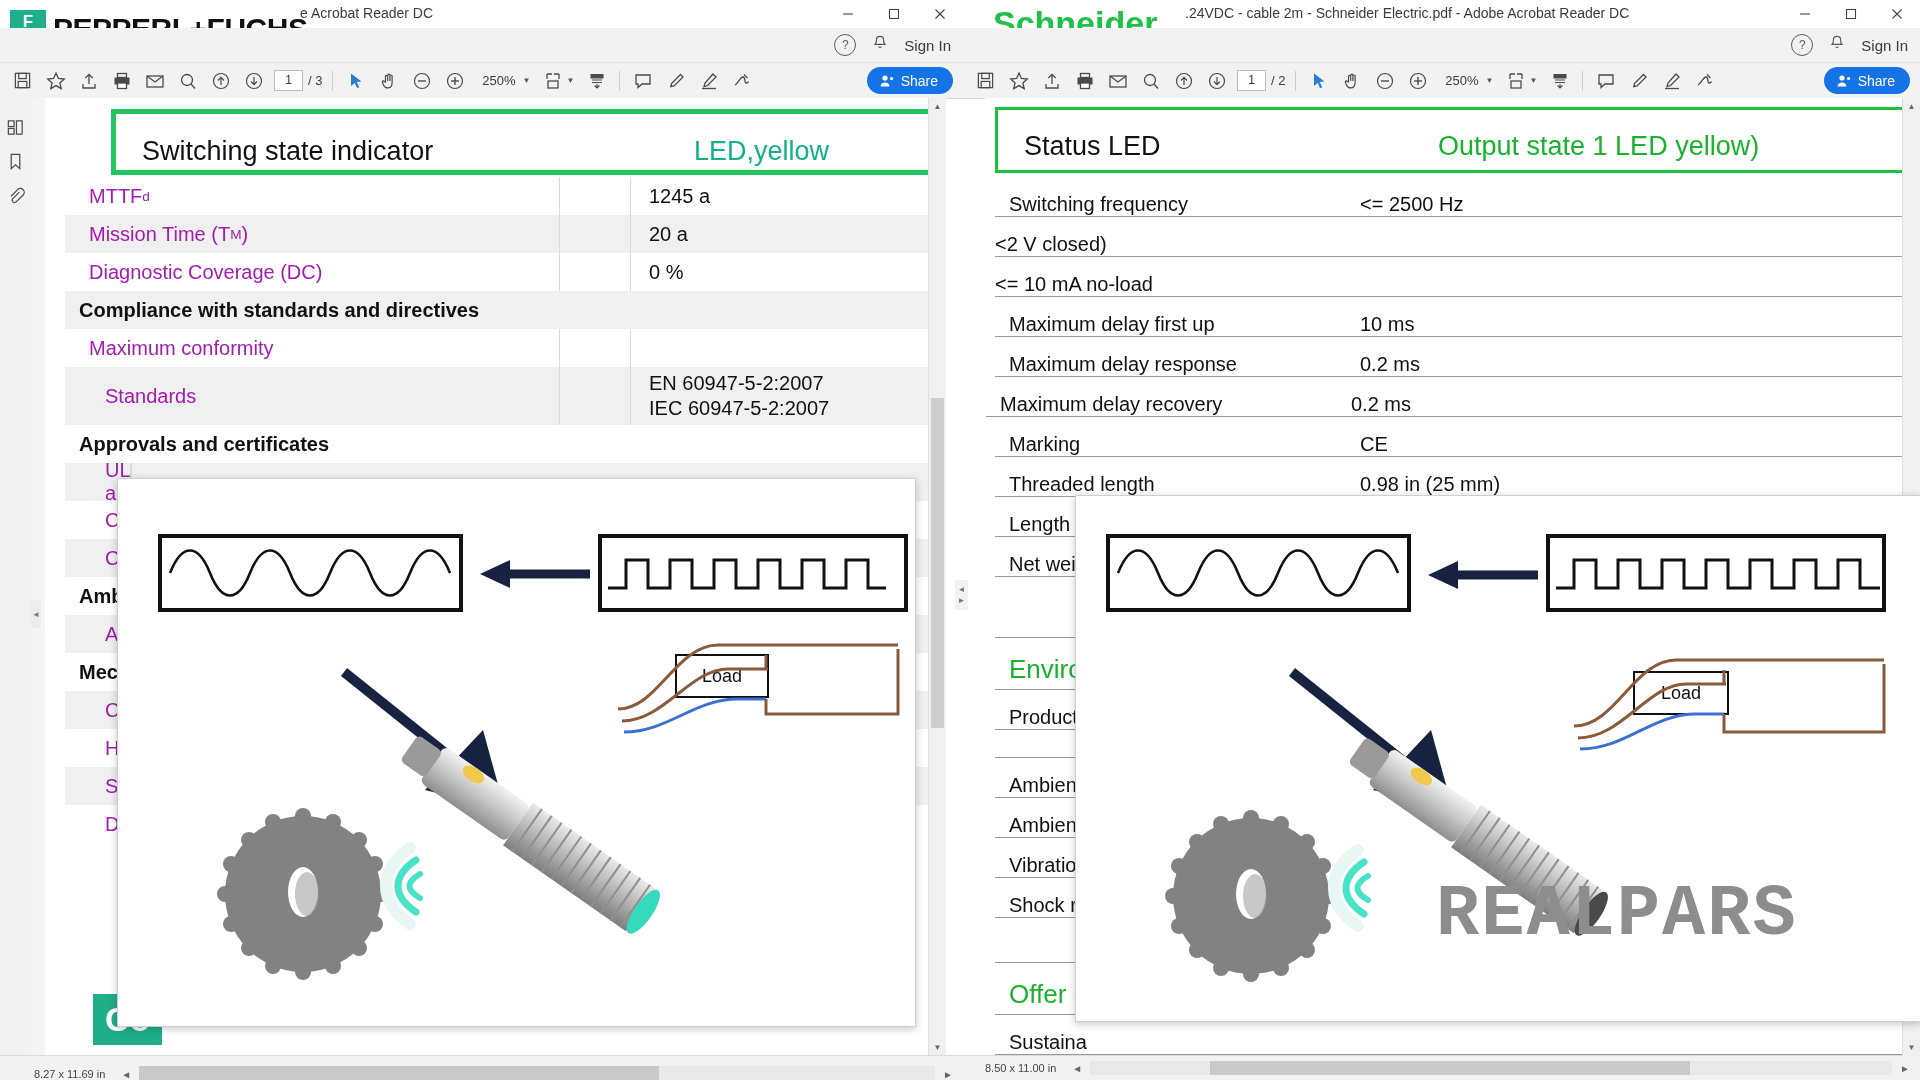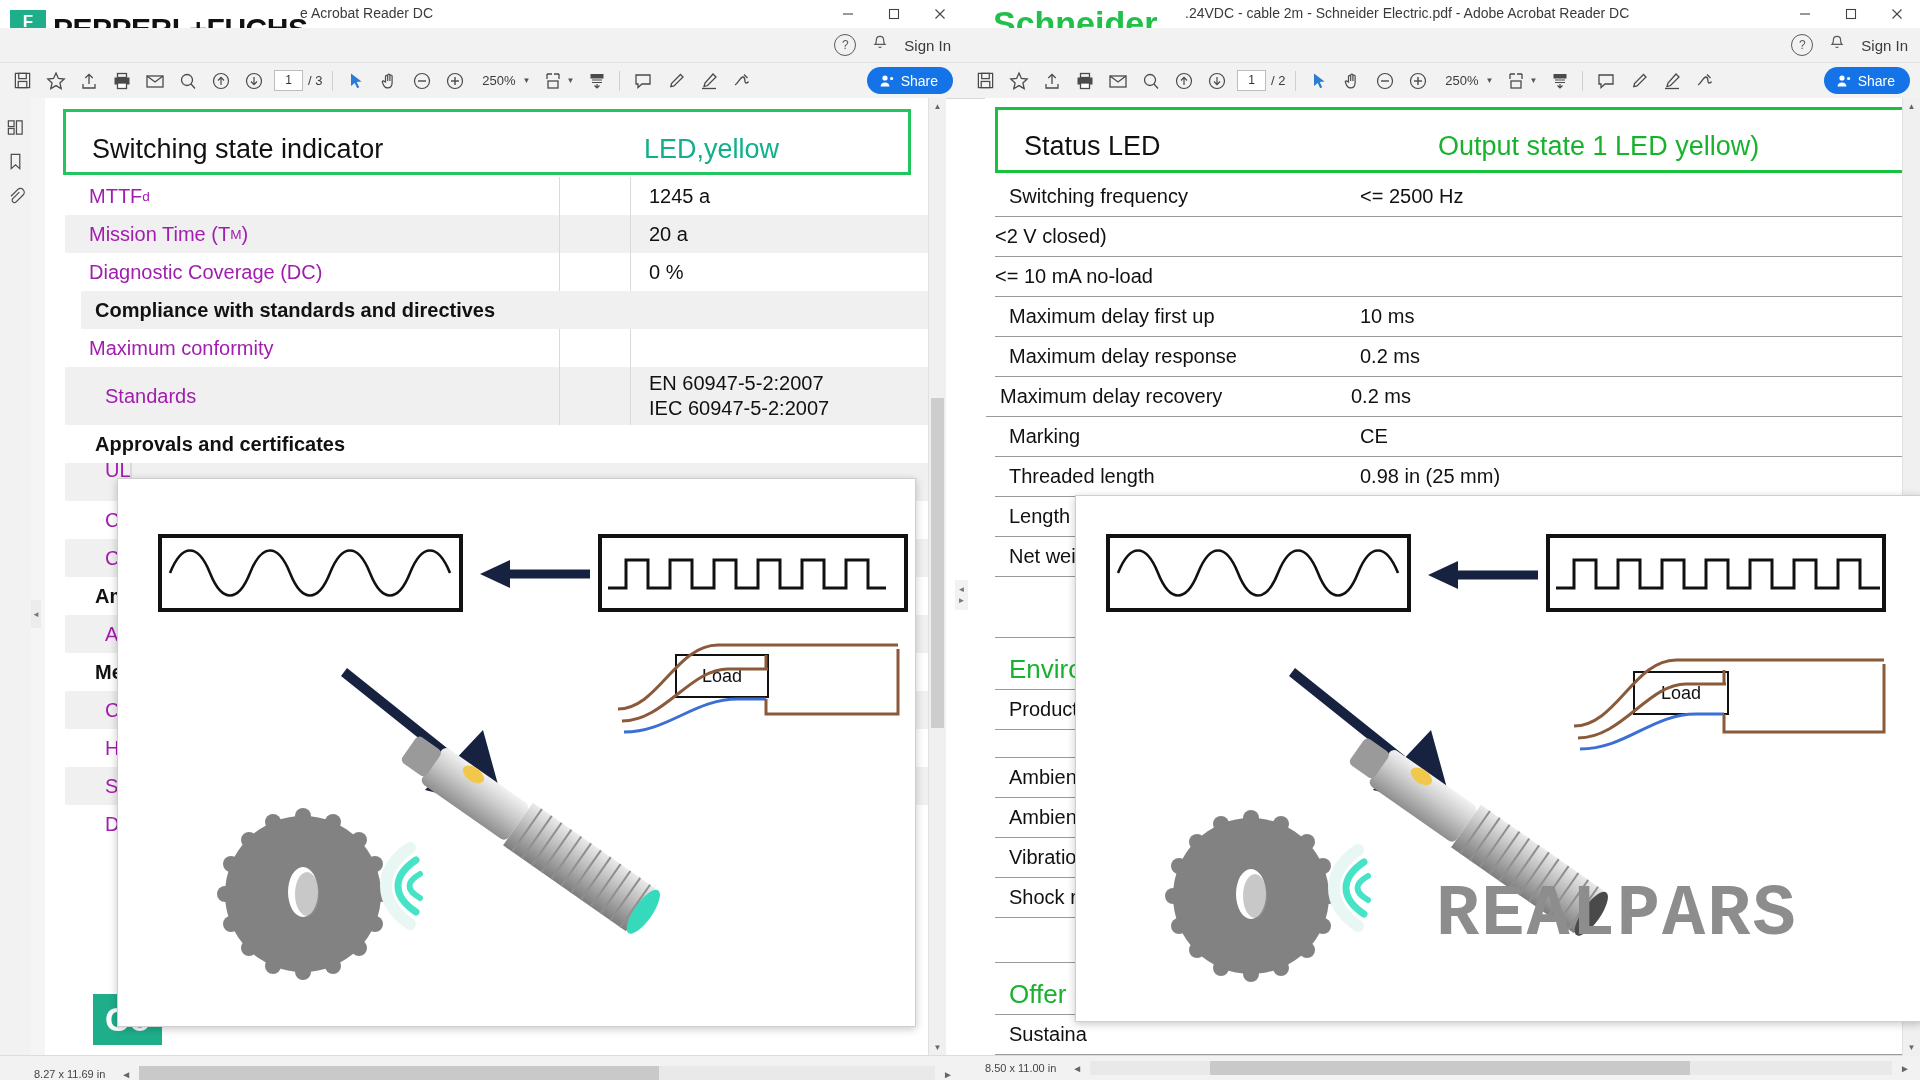--- a/index.html
+++ b/index.html
@@ -43,46 +43,46 @@
   
   .rail{position:absolute;left:0;top:98px;width:31px;bottom:24px;background:#f2f2f2;
         border-right:1px solid #e0e0e0;}
   .rail .ri{width:31px;height:34px;display:flex;align-items:center;justify-content:center;color:#4d4d4d;}
 
   
   .docarea{position:absolute;background:#f5f5f5;overflow:hidden;}
   .page{position:absolute;background:#fff;}
 
   
-  .pf .hl{position:absolute;border:3px solid #22c55e;box-sizing:border-box;background:#fff;}
+  .pf .hl{position:absolute;border:5px solid #22c55e;box-sizing:border-box;background:#fff;margin-left:48px;}
   .pf .hl .k{position:absolute;left:26px;top:22px;font-size:27px;color:#111;}
   .pf .hl .v{position:absolute;left:578px;top:22px;font-size:27px;color:#11b08a;}
   .pfrow{position:absolute;left:20px;right:0;height:38px;box-sizing:border-box;display:flex;}
   .pfrow.z{background:#f0f0f0;}
   .pfrow.w{background:#fff;}
   .pfrow .c1{width:495px;box-sizing:border-box;padding-left:24px;display:flex;align-items:center;
              font-size:20px;color:#a21caf;border-right:1px solid #dadada;}
-  .pfrow .c1.ind{padding-left:40px;text-align:right;}
+  .pfrow .c1.ind{padding-left:40px;}
   .pfrow .c2{width:70px;border-right:1px solid #dadada;}
   .pfrow .c3{flex:1;box-sizing:border-box;padding-left:18px;display:flex;align-items:center;
              font-size:20px;color:#111;}
   .pfhdr{position:absolute;left:20px;right:0;height:38px;box-sizing:border-box;
-         padding-left:14px;display:flex;align-items:center;font-size:20px;font-weight:bold;color:#111;margin-left:16px;}
+         padding-left:14px;display:flex;align-items:center;font-size:20px;font-weight:bold;color:#111;}
   .pfhdr.z{background:#f0f0f0;}
   .pfhdr.w{background:#fff;}
   .sub{font-size:0.68em;vertical-align:sub;}
   .teal{position:absolute;background:#1fae8a;color:#fff;font-size:34px;font-weight:bold;
         padding:6px 12px;box-sizing:border-box;}
 
   
   .se .hl{position:absolute;border:3px solid #19c23d;box-sizing:border-box;background:#fff;}
   .se .hl .k{position:absolute;left:26px;top:21px;font-size:27px;color:#111;}
   .se .hl .v{position:absolute;left:440px;top:21px;font-size:27px;color:#19b22e;}
   .serow{position:absolute;left:0;right:0;height:40px;box-sizing:border-box;
-         border-bottom:1px solid #9a9a9a;display:flex;align-items:center;}
+         border-bottom:1px solid #9a9a9a;display:flex;align-items:flex-end;}
   .serow .c1{width:365px;box-sizing:border-box;padding-left:14px;font-size:20px;color:#111;}
   .serow .c3{flex:1;font-size:20px;color:#111;}
   .sesec{position:absolute;left:0;right:0;height:40px;display:flex;align-items:flex-end;
          border-bottom:1px solid #9a9a9a;box-sizing:border-box;padding-left:14px;padding-bottom:4px;
          font-size:26px;color:#19b22e;}
 
   
   .vsb{position:absolute;width:17px;background:#f0f0f0;border-left:1px solid #e0e0e0;}
   .vsb .ar{height:17px;display:flex;align-items:center;justify-content:center;font-size:8px;color:#666;}
   .vsb .th{position:absolute;left:2px;width:13px;background:#cdcdcd;border-radius:1px;}

